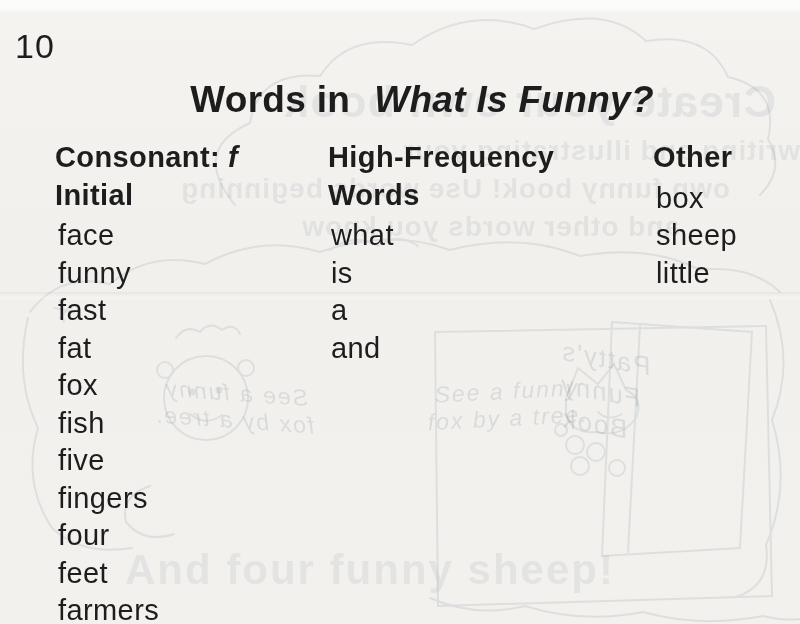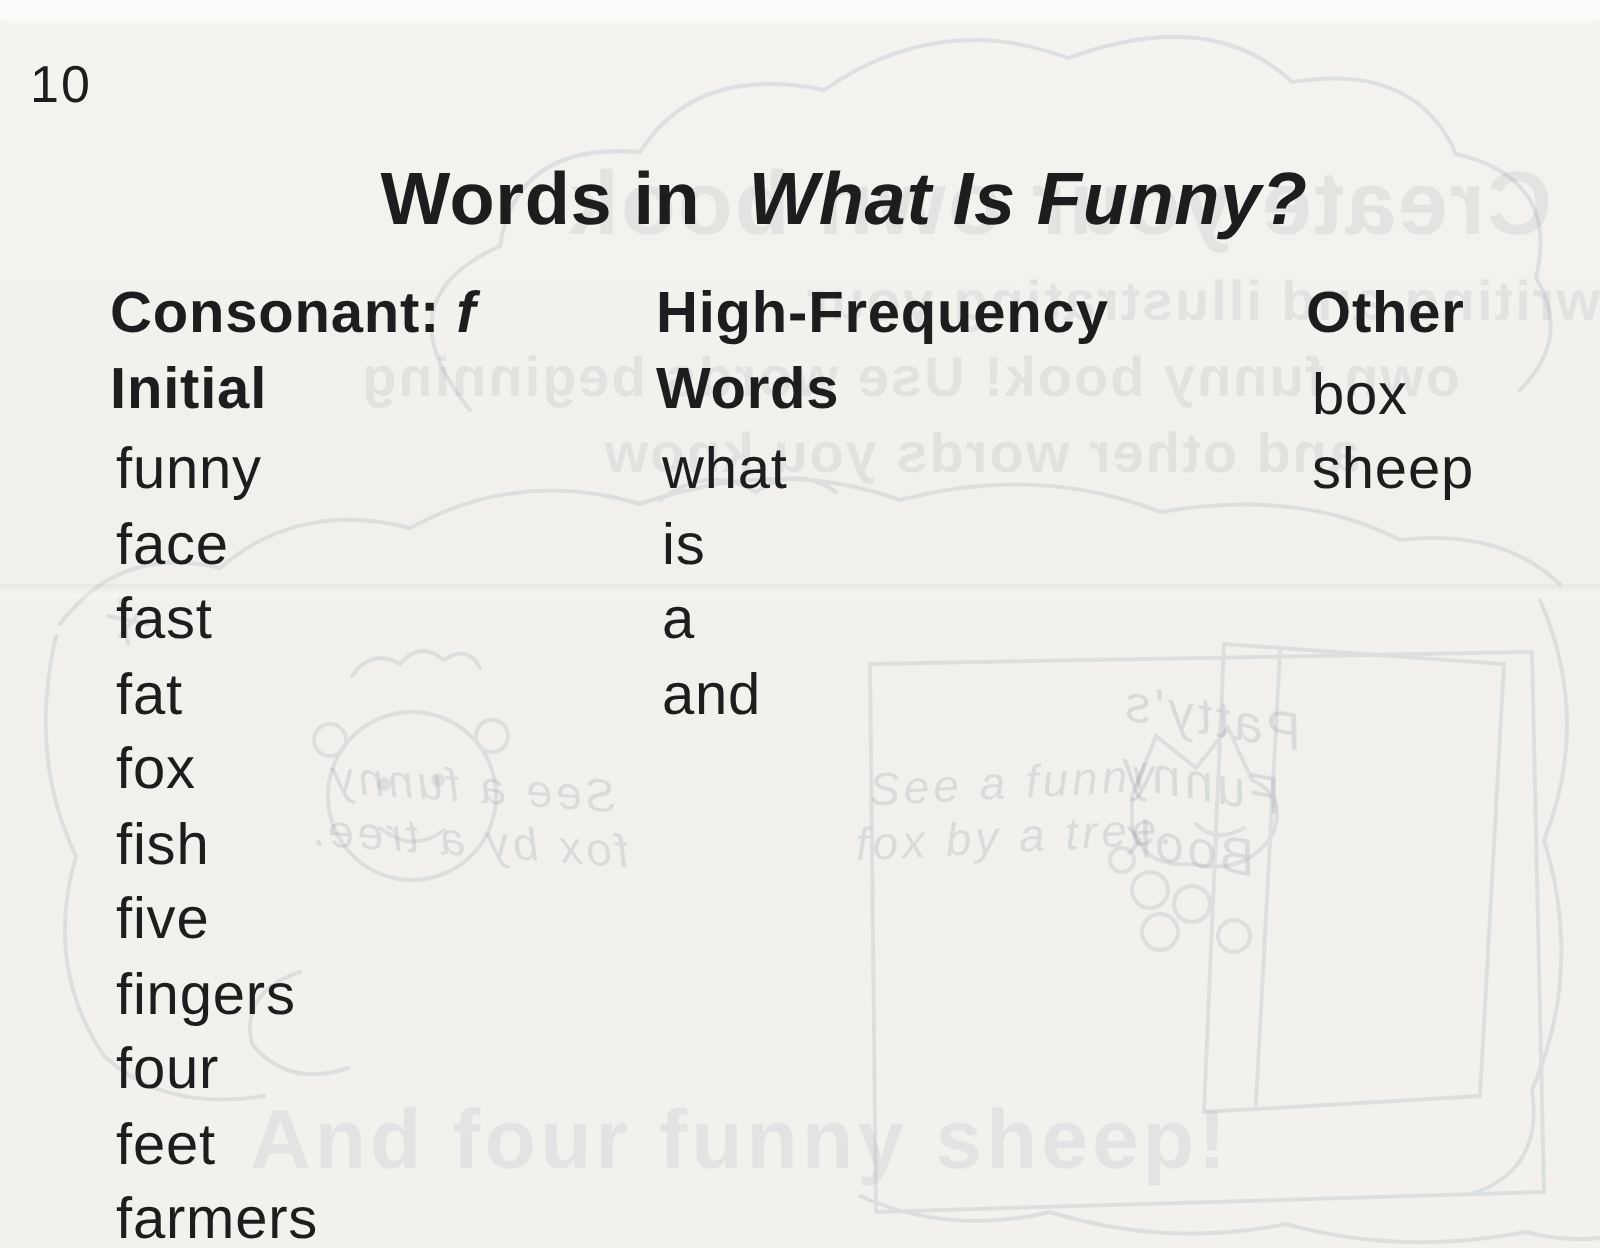--- a/index.html
+++ b/index.html
@@ -5,21 +5,21 @@
   html,body{margin:0;padding:0;background:#d8d8d4;}
   .page{
     position:relative;width:800px;height:624px;overflow:hidden;
     background:linear-gradient(180deg,#f4f3f0 0%,#f1f0ec 40%,#f2f1ee 100%);
     font-family:"Liberation Sans",sans-serif;color:#1d1d1d;
   }
   .top-strip{position:absolute;top:0;left:0;right:0;height:9px;background:#fcfcfa;
     box-shadow:0 2px 4px rgba(255,255,255,.7);}
   .crease{position:absolute;left:0;right:0;top:292px;height:9px;
     background:linear-gradient(180deg,rgba(110,110,104,.08),rgba(255,255,255,.28) 60%,rgba(0,0,0,0));}
-  .page-number{position:absolute;left:15px;top:27px;font-size:26px;letter-spacing:1px;}
+  .page-number{position:absolute;left:15px;top:27px;font-size:34px;letter-spacing:1px;}
   .title{position:absolute;top:79px;left:0;width:800px;box-sizing:border-box;padding-left:44px;
     text-align:center;font-size:37px;font-weight:700;letter-spacing:.3px;z-index:3;}
   .title .prefix{margin-right:24px;}
   .col{position:absolute;top:139px;font-size:29px;line-height:37.5px;letter-spacing:.4px;z-index:3;}
   .col-1{left:55px;width:265px;}
   .col-2{left:328px;width:310px;}
   .col-3{left:653px;width:145px;}
   .col .hd{font-weight:700;}
   .col .hd .it{font-style:italic;margin-left:8px;}
   .col ul{list-style:none;margin:3px;padding:0;font-weight:400;}
@@ -90,22 +90,22 @@
   </h1>
 
   <div class="col col-1">
     <div class="hd">
       <span>Consonant:</span><i class="it">f</i>
     </div>
     <div class="hd">
       <span>Initial</span>
     </div>
     <ul>
+      <li>face</li>
       <li>funny</li>
-      <li>face</li>
       <li>fast</li>
       <li>fat</li>
       <li>fox</li>
       <li>fish</li>
       <li>five</li>
       <li>fingers</li>
       <li>four</li>
       <li>feet</li>
       <li>farmers</li>
     </ul>
@@ -126,16 +126,17 @@
     </ul>
   </div>
 
   <div class="col col-3">
     <div class="hd">
       <span>Other</span>
     </div>
     <ul>
       <li>box</li>
       <li>sheep</li>
+      <li>little</li>
     </ul>
   </div>
 
 </div>
 
 </body></html>

